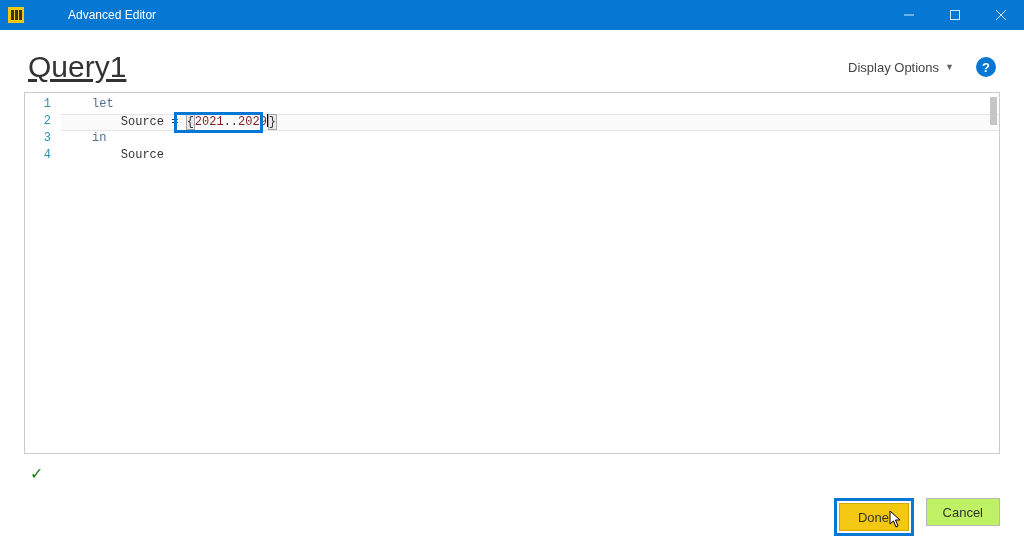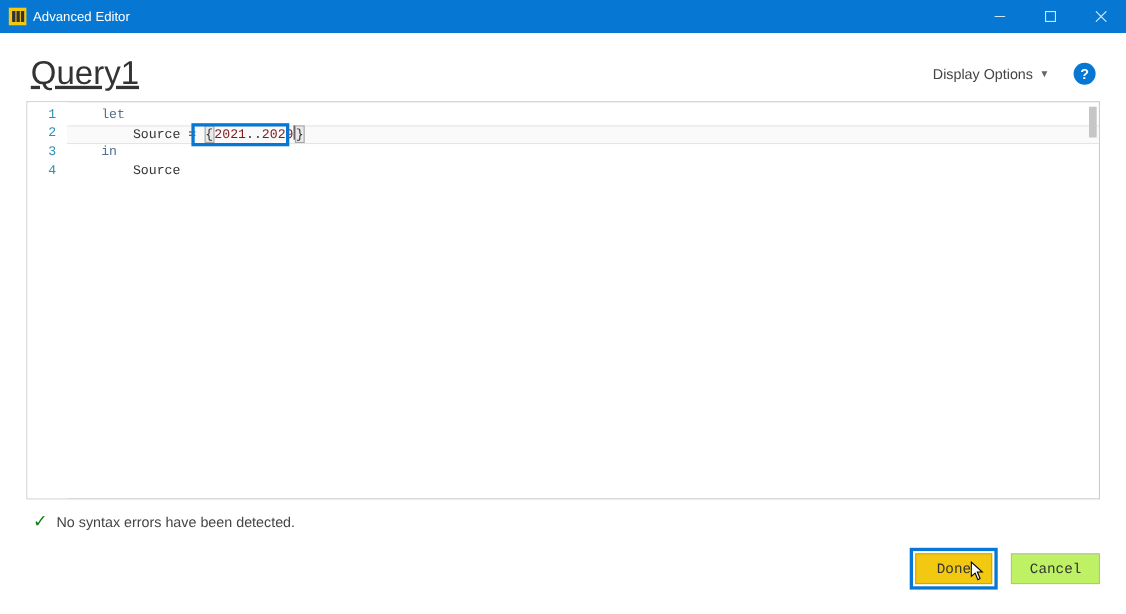--- a/index.html
+++ b/index.html
@@ -16,21 +16,21 @@
   .titlebar .app-icon {
     width: 16px; height: 16px;
     background: #f2c811;
     margin: 0 6px 0 8px;
     display: flex; align-items: center; justify-content: center;
   }
   .titlebar .app-icon::after {
     content: "";
     width: 3px; height: 10px; background: #333; box-shadow: 4px 0 0 #333, -4px 0 0 #333;
   }
-  .titlebar .title { flex: 0 0 auto; }
+  .titlebar .title { flex: 0 0 auto; margin-left: 38px; }
   .titlebar .spacer { flex: 1; }
   .win-controls { display: flex; height: 100%; }
   .win-btn { width: 46px; height: 100%; display: flex; align-items: center; justify-content: center; color: #cfe6f8; }
   .win-btn svg { width: 10px; height: 10px; stroke: currentColor; fill: none; stroke-width: 1; }
 
   .header {
     padding: 20px 28px 8px 28px;
     display: flex;
     align-items: center;
   }
@@ -143,22 +143,20 @@
     margin-right: 8px;
     font-size: 16px;
   }
 
   .footer {
     position: absolute;
     right: 24px;
     bottom: 22px;
     display: flex;
     gap: 12px;
-    align-items: center;
-    font-family: Liberation Mono, monospace;
   }
   .btn {
     height: 28px;
     min-width: 70px;
     padding: 0 16px;
     font-size: 13px;
     border: 1px solid #b8b8b8;
     background: #bef264;
     color: #333;
     display: flex; align-items: center; justify-content: center;
@@ -237,21 +235,20 @@
       <div class="line"><span class="kw">in</span></div>
       <div class="line"><span>    Source</span></div>
     </div>
     <div class="highlight-box"></div>
   </div>
   <div class="scroll-thumb"></div>
 </div>
 
 <div class="status-row">
   <span class="check">✓</span>
-  <span>No syntax errors have been detected.</span>
 </div>
 
 <div class="footer">
   <div class="btn-done-wrap">
     <div class="btn btn-done">
       <span>Done</span>
       <span class="cursor-arrow">
         <svg viewBox="0 0 14 18">
             <path d="M1 1 L1 14 L4.5 11 L7 17 L9 16 L6.5 10 L11 10 Z" fill="#fff" stroke="#000" stroke-width="1"></path>
           </svg>

